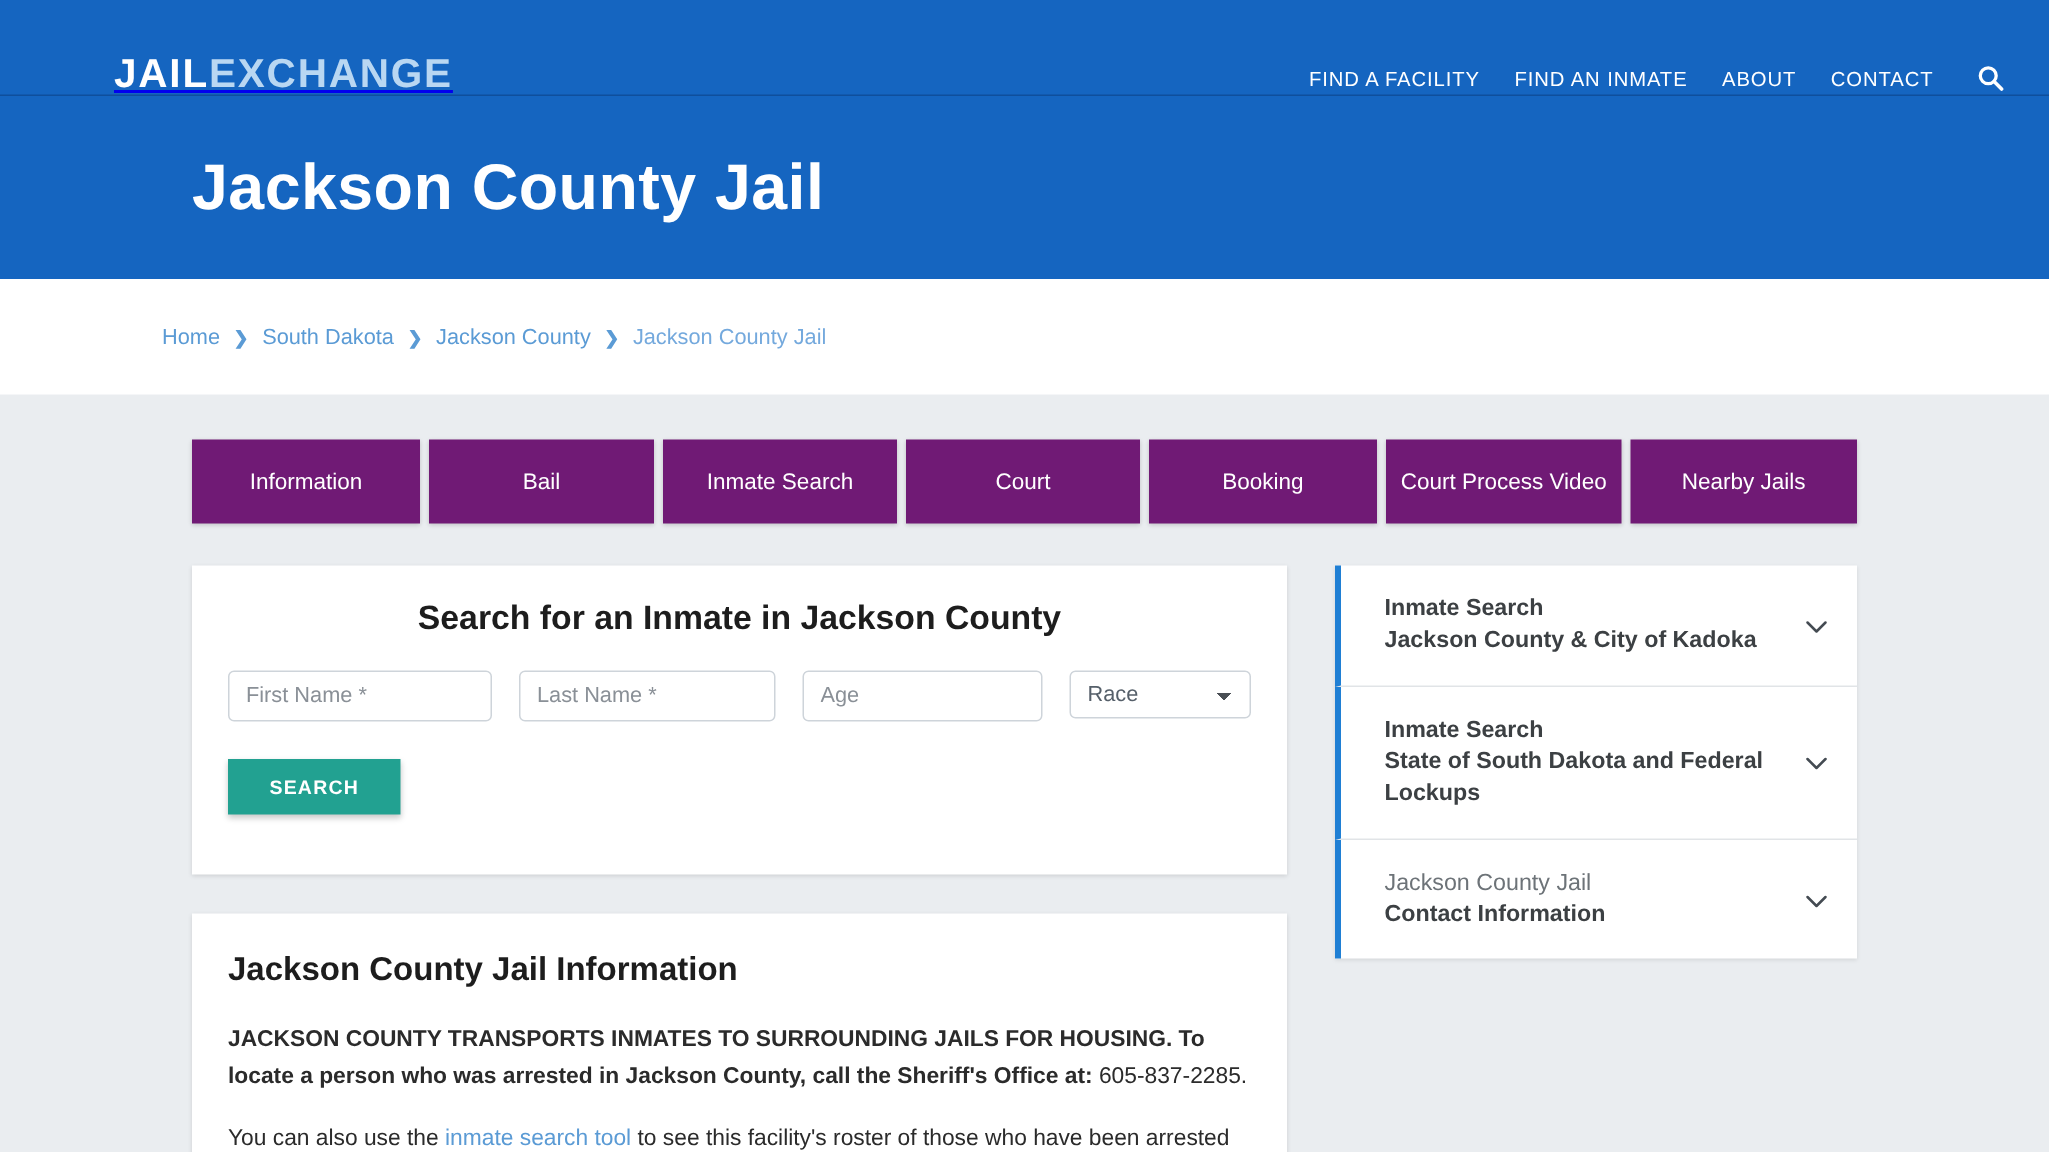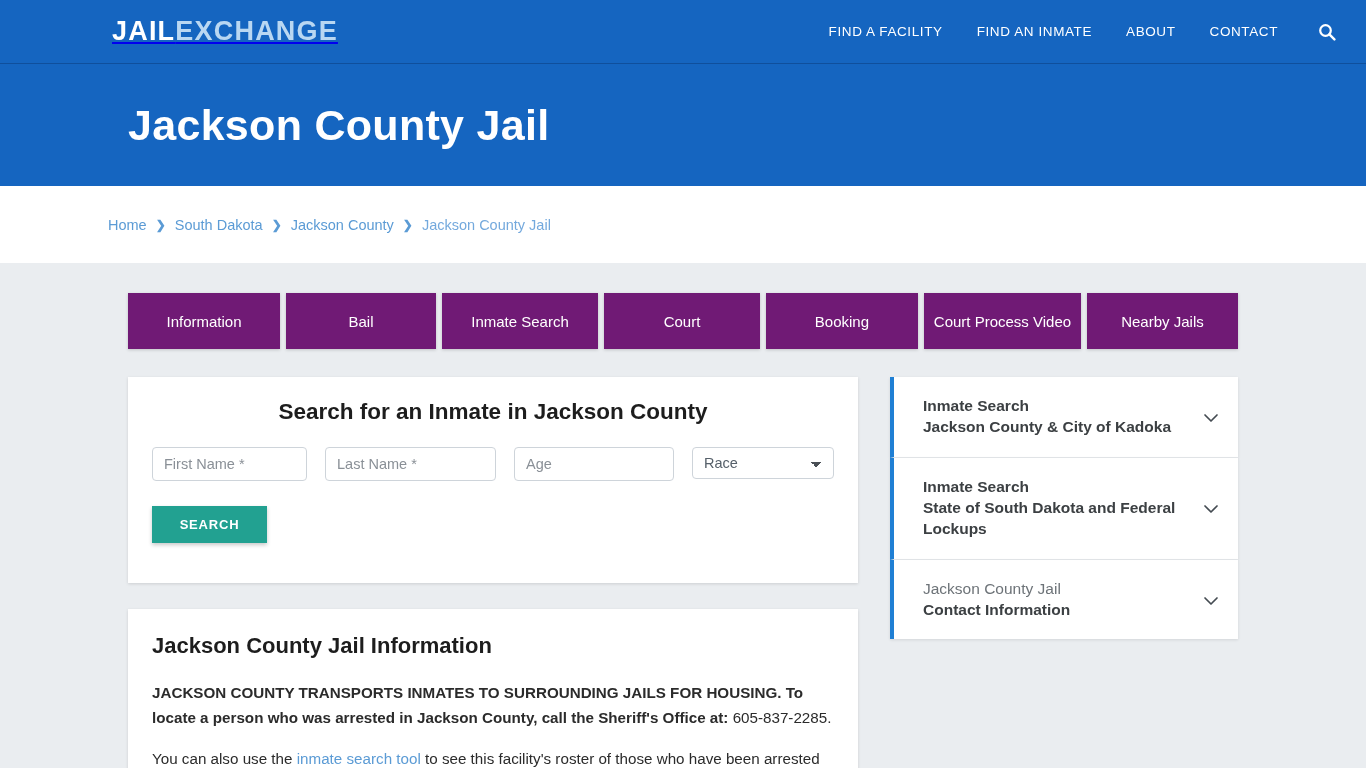--- a/index.html
+++ b/index.html
@@ -11,38 +11,38 @@
     font-family: "Liberation Sans", sans-serif;
     -webkit-font-smoothing: antialiased;
   }
 
   
   .topbar {
     height: 64px;
     background: #1565c0;
     border-bottom: 1px solid #0f4f9c;
     display: flex;
-    align-items: center;
-    padding: 0 28px 0 112px;
+    align-items: flex-end;
+    padding: 0 28px 0 76px;
     position: relative;
   }
   .logo {
     font-size: 27px;
     font-weight: bold;
     letter-spacing: 1.2px;
     line-height: 1;
     white-space: nowrap;
   }
   .logo .jail { color: #ffffff; }
   .logo .exchange { color: #b9d7f2; }
   .nav {
     margin-left: auto;
     display: flex;
     align-items: center;
-    gap: 34px;
+    gap: 23px;
   }
   .nav-item {
     color: #ffffff;
     font-size: 13.5px;
     letter-spacing: 0.6px;
     text-decoration: none;
     white-space: nowrap;
   }
   .search-btn {
     display: flex; align-items: center; justify-content: center;
@@ -152,21 +152,21 @@
     border: 1px solid #ced4da;
     border-radius: 4px;
     padding: 0 11px;
     font-size: 14.5px;
     color: #333;
     font-family: "Liberation Sans", sans-serif;
     background: #fff;
     outline: none;
   }
   .fld::placeholder { color: #8a9097; }
-  .fld.first { width: 155px; }
+  .fld.first { width: 176px; }
   .fld.last  { width: 171px; }
   .fld.age   { width: 160px; }
   .sel {
     width: 160px; height: 32px;
     border: 1px solid #ced4da; border-radius: 4px;
     padding: 0 8px 0 11px;
     font-size: 14.5px; color: #56606a;
     font-family: "Liberation Sans", sans-serif;
     background: #fff;
     appearance: none; -webkit-appearance: none;

